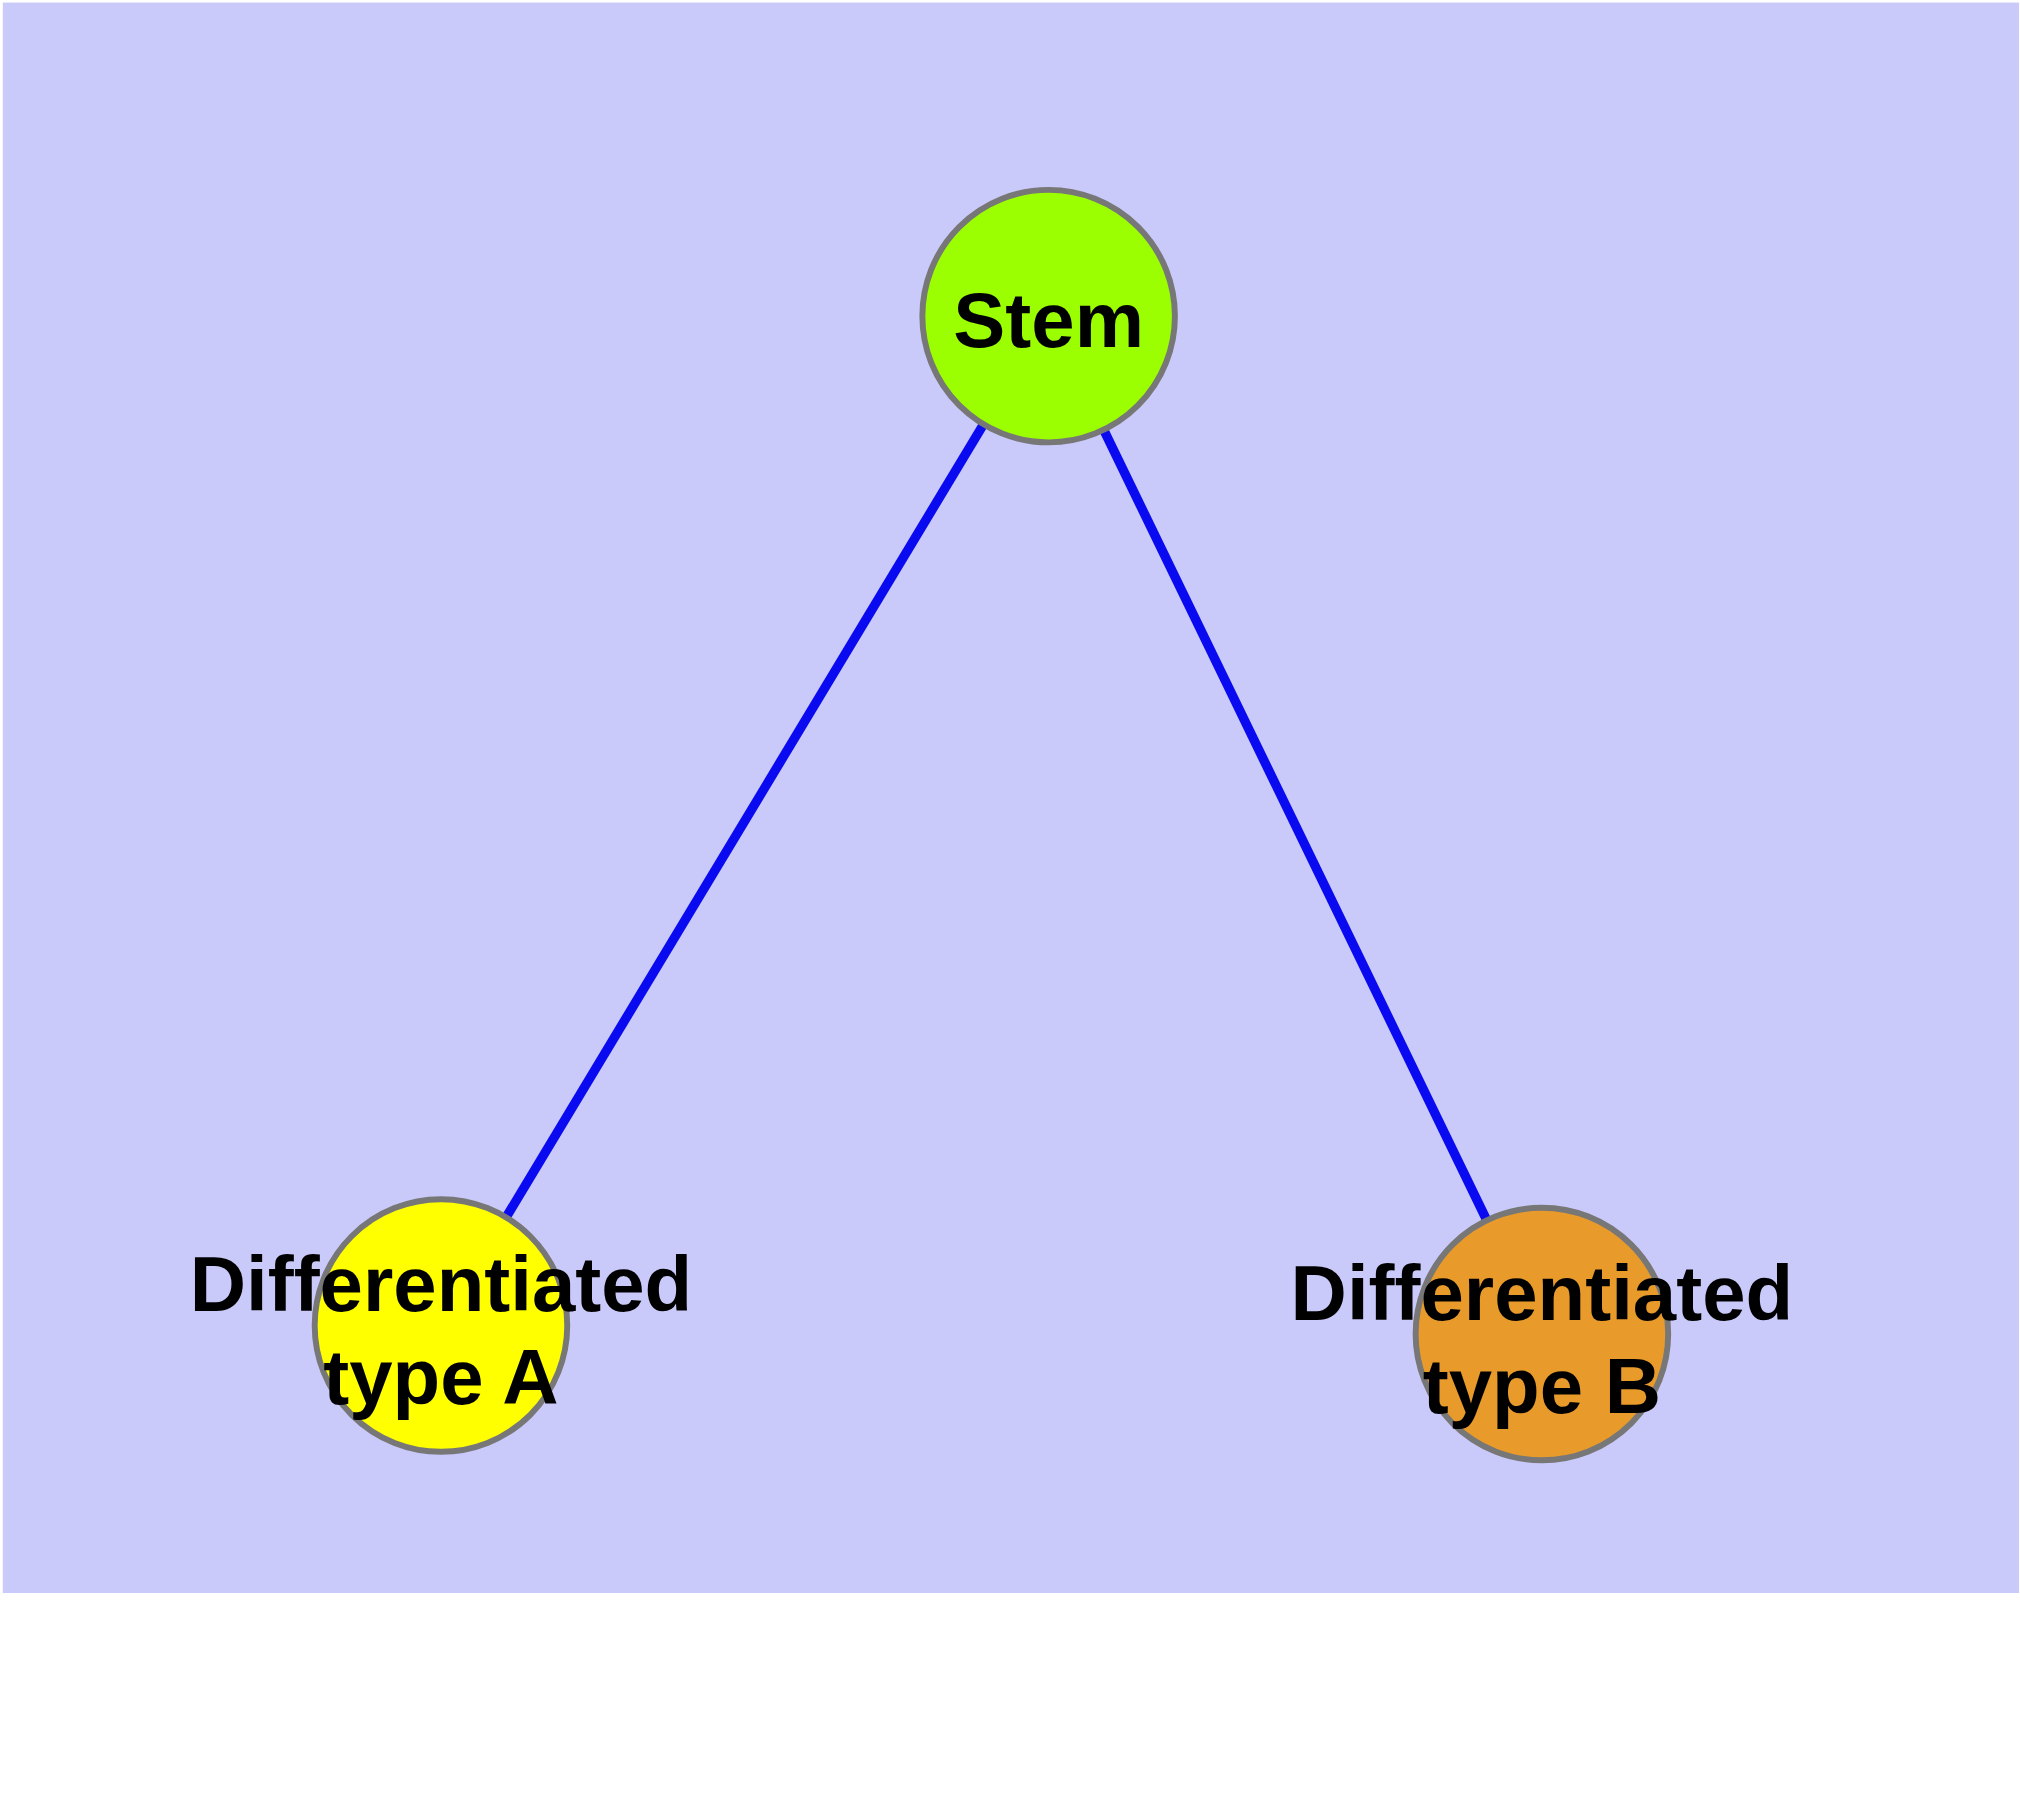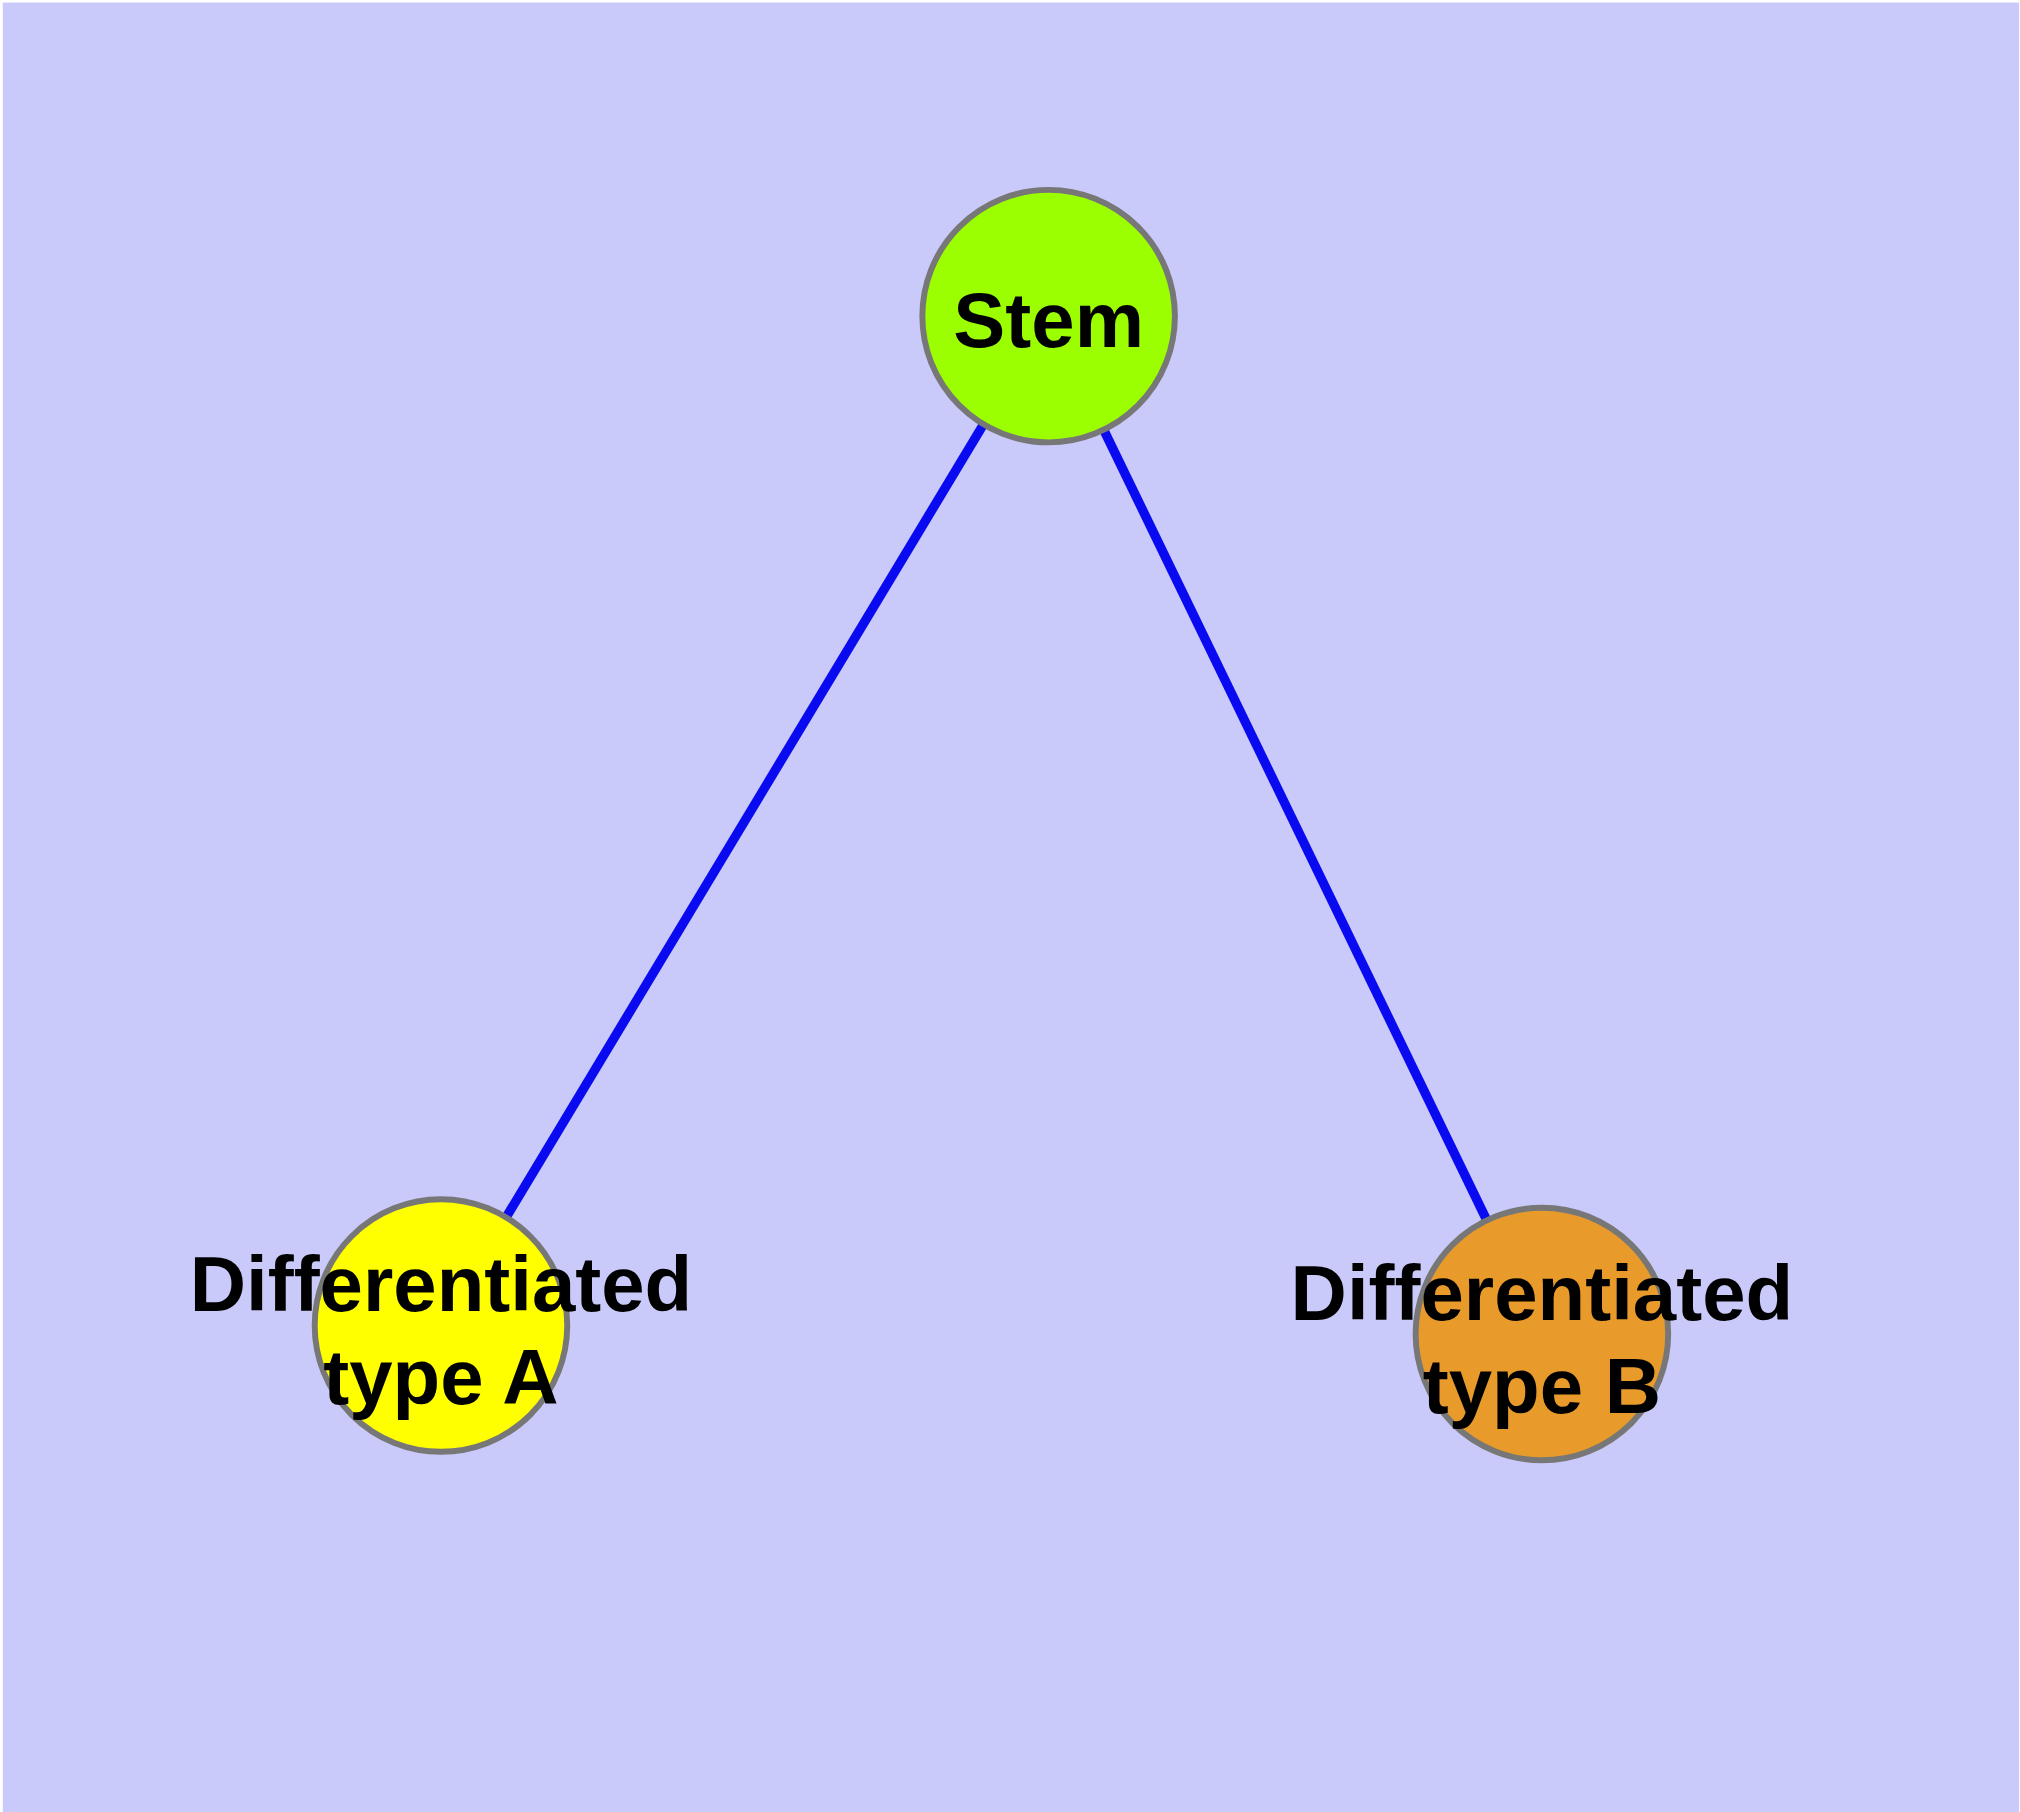--- a/index.html
+++ b/index.html
@@ -2,21 +2,21 @@
 <html style="font-size:13.6px"><head>
 <meta charset="utf-8">
 <style>
   html, body {
     margin: 0;
     padding: 0;
     background: #ffffff;
   }
   .canvas-wrap {
     width: 2021px;
-    height: 1812px;
+    height: 1593px;
     position: relative;
   }
   svg {
     display: block;
     width: 2021px;
     height: 1812px;
   }
   .node-circle {
     stroke-width: 7px;
   }

